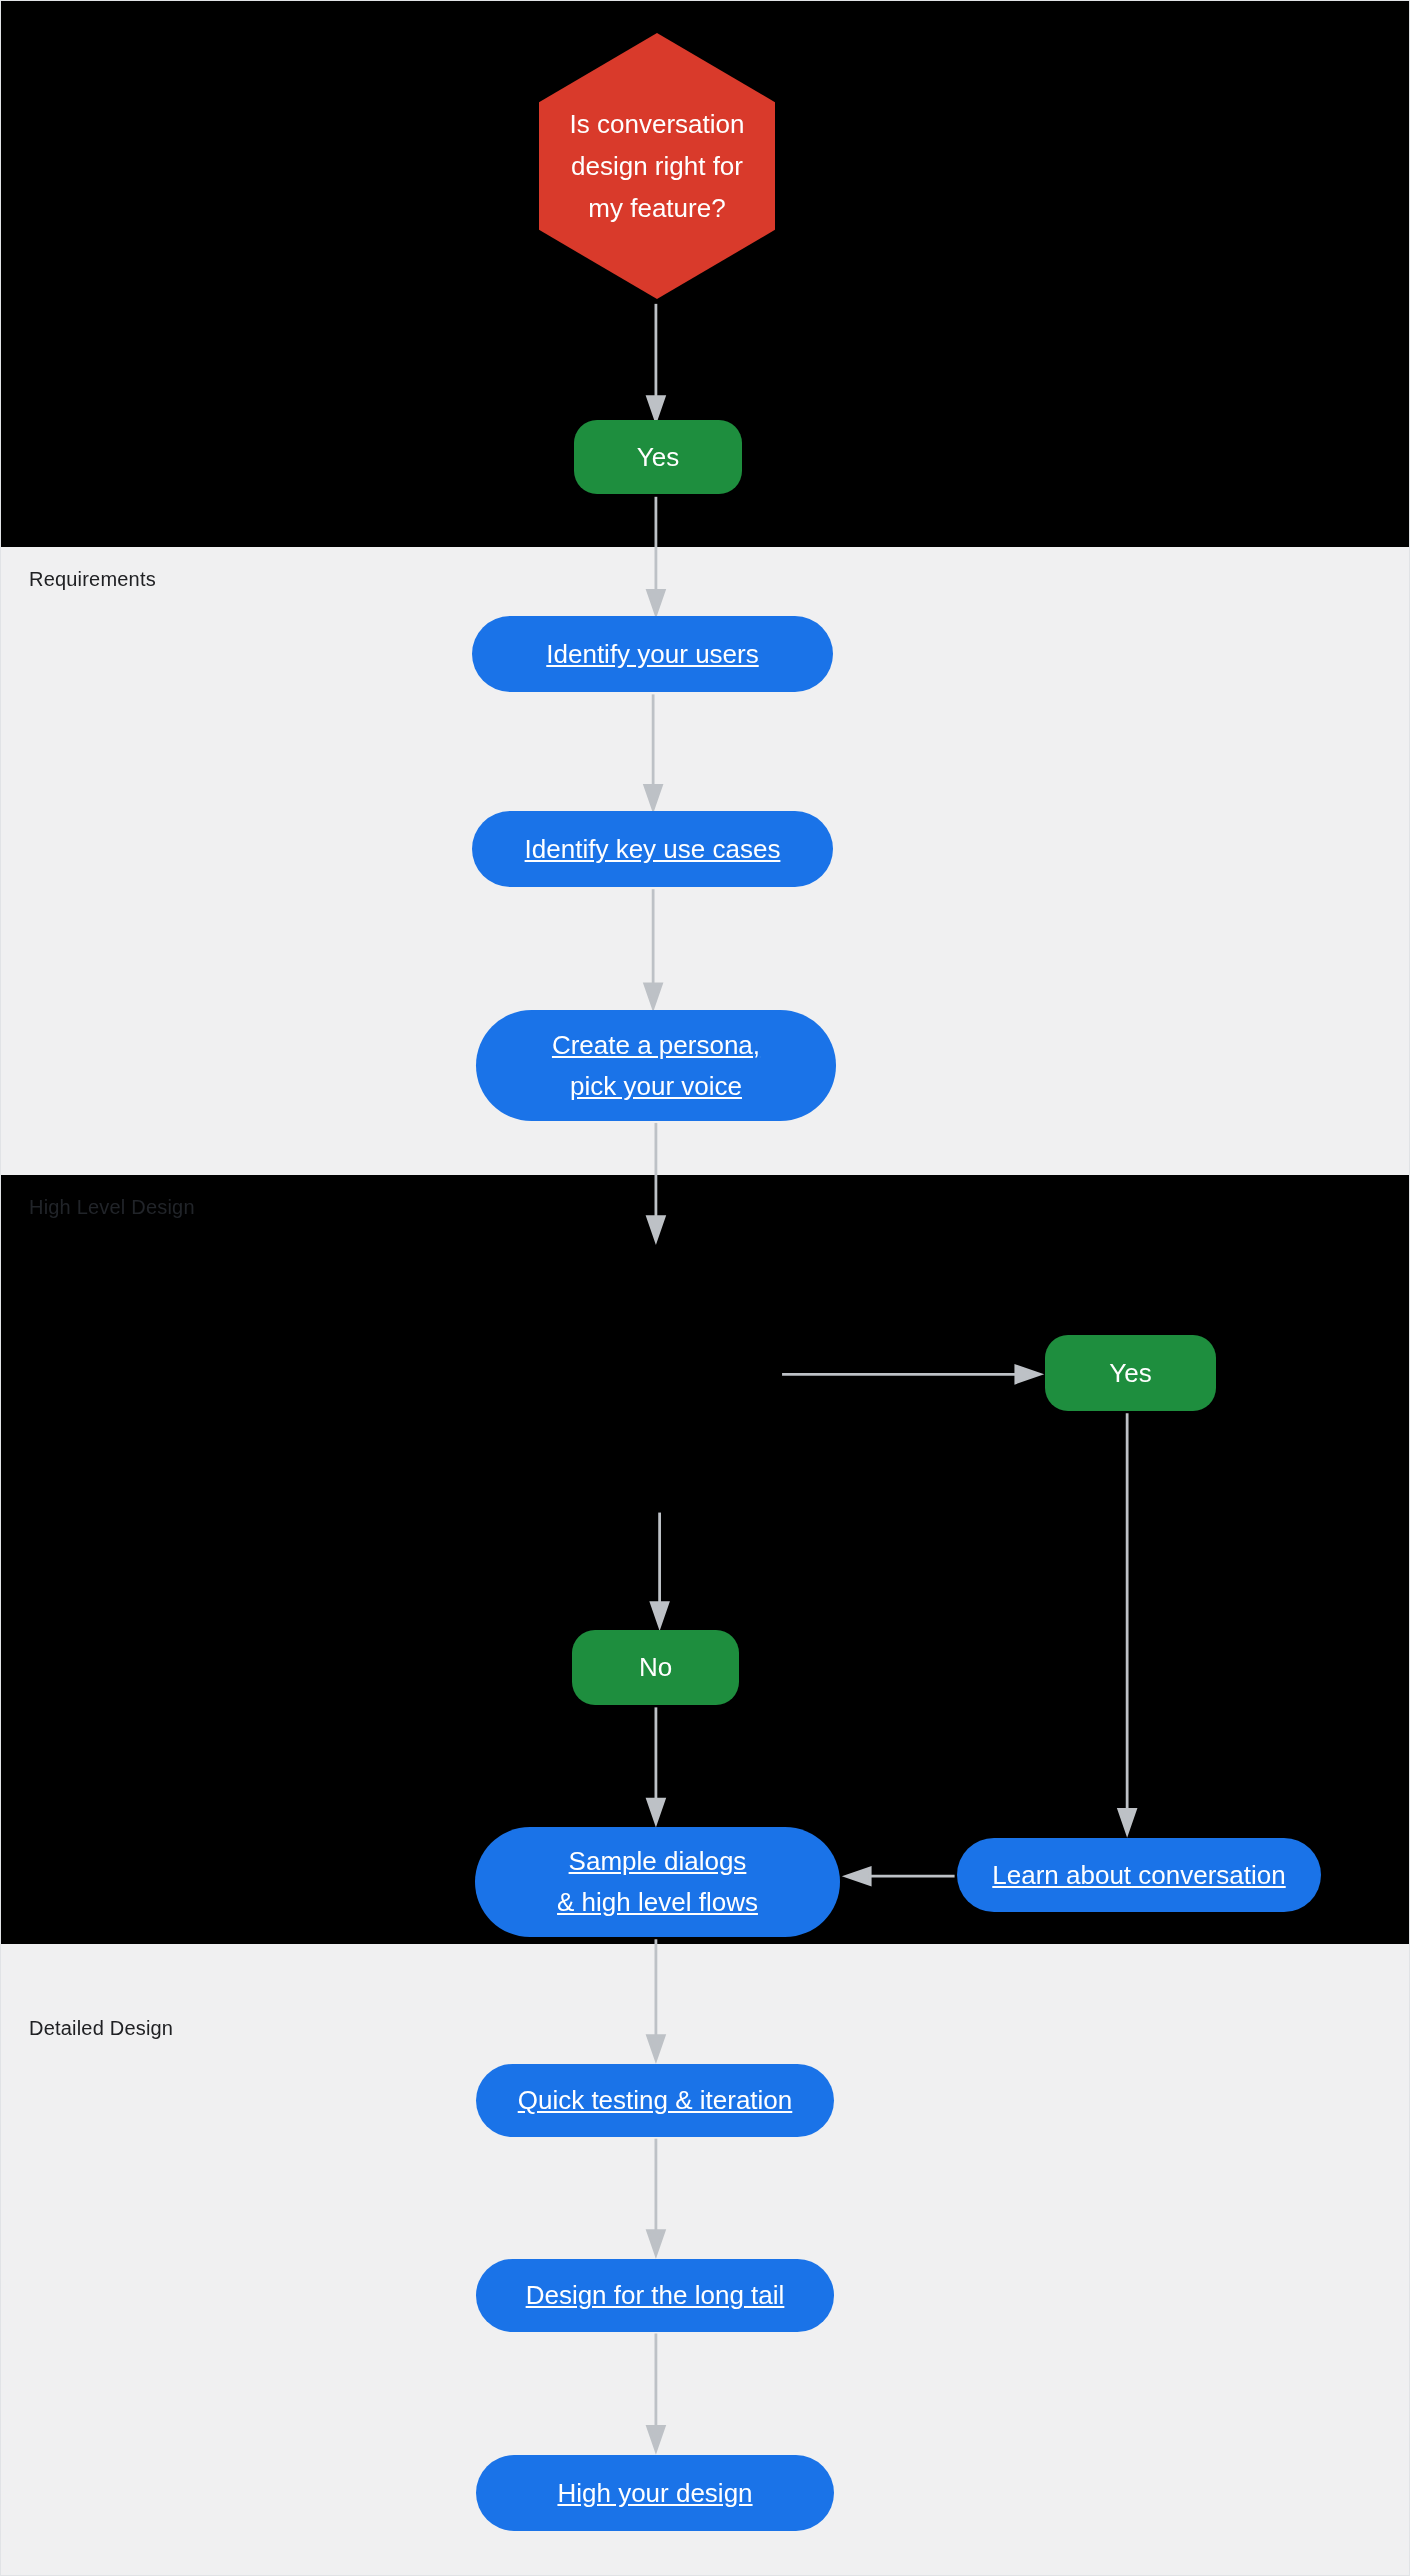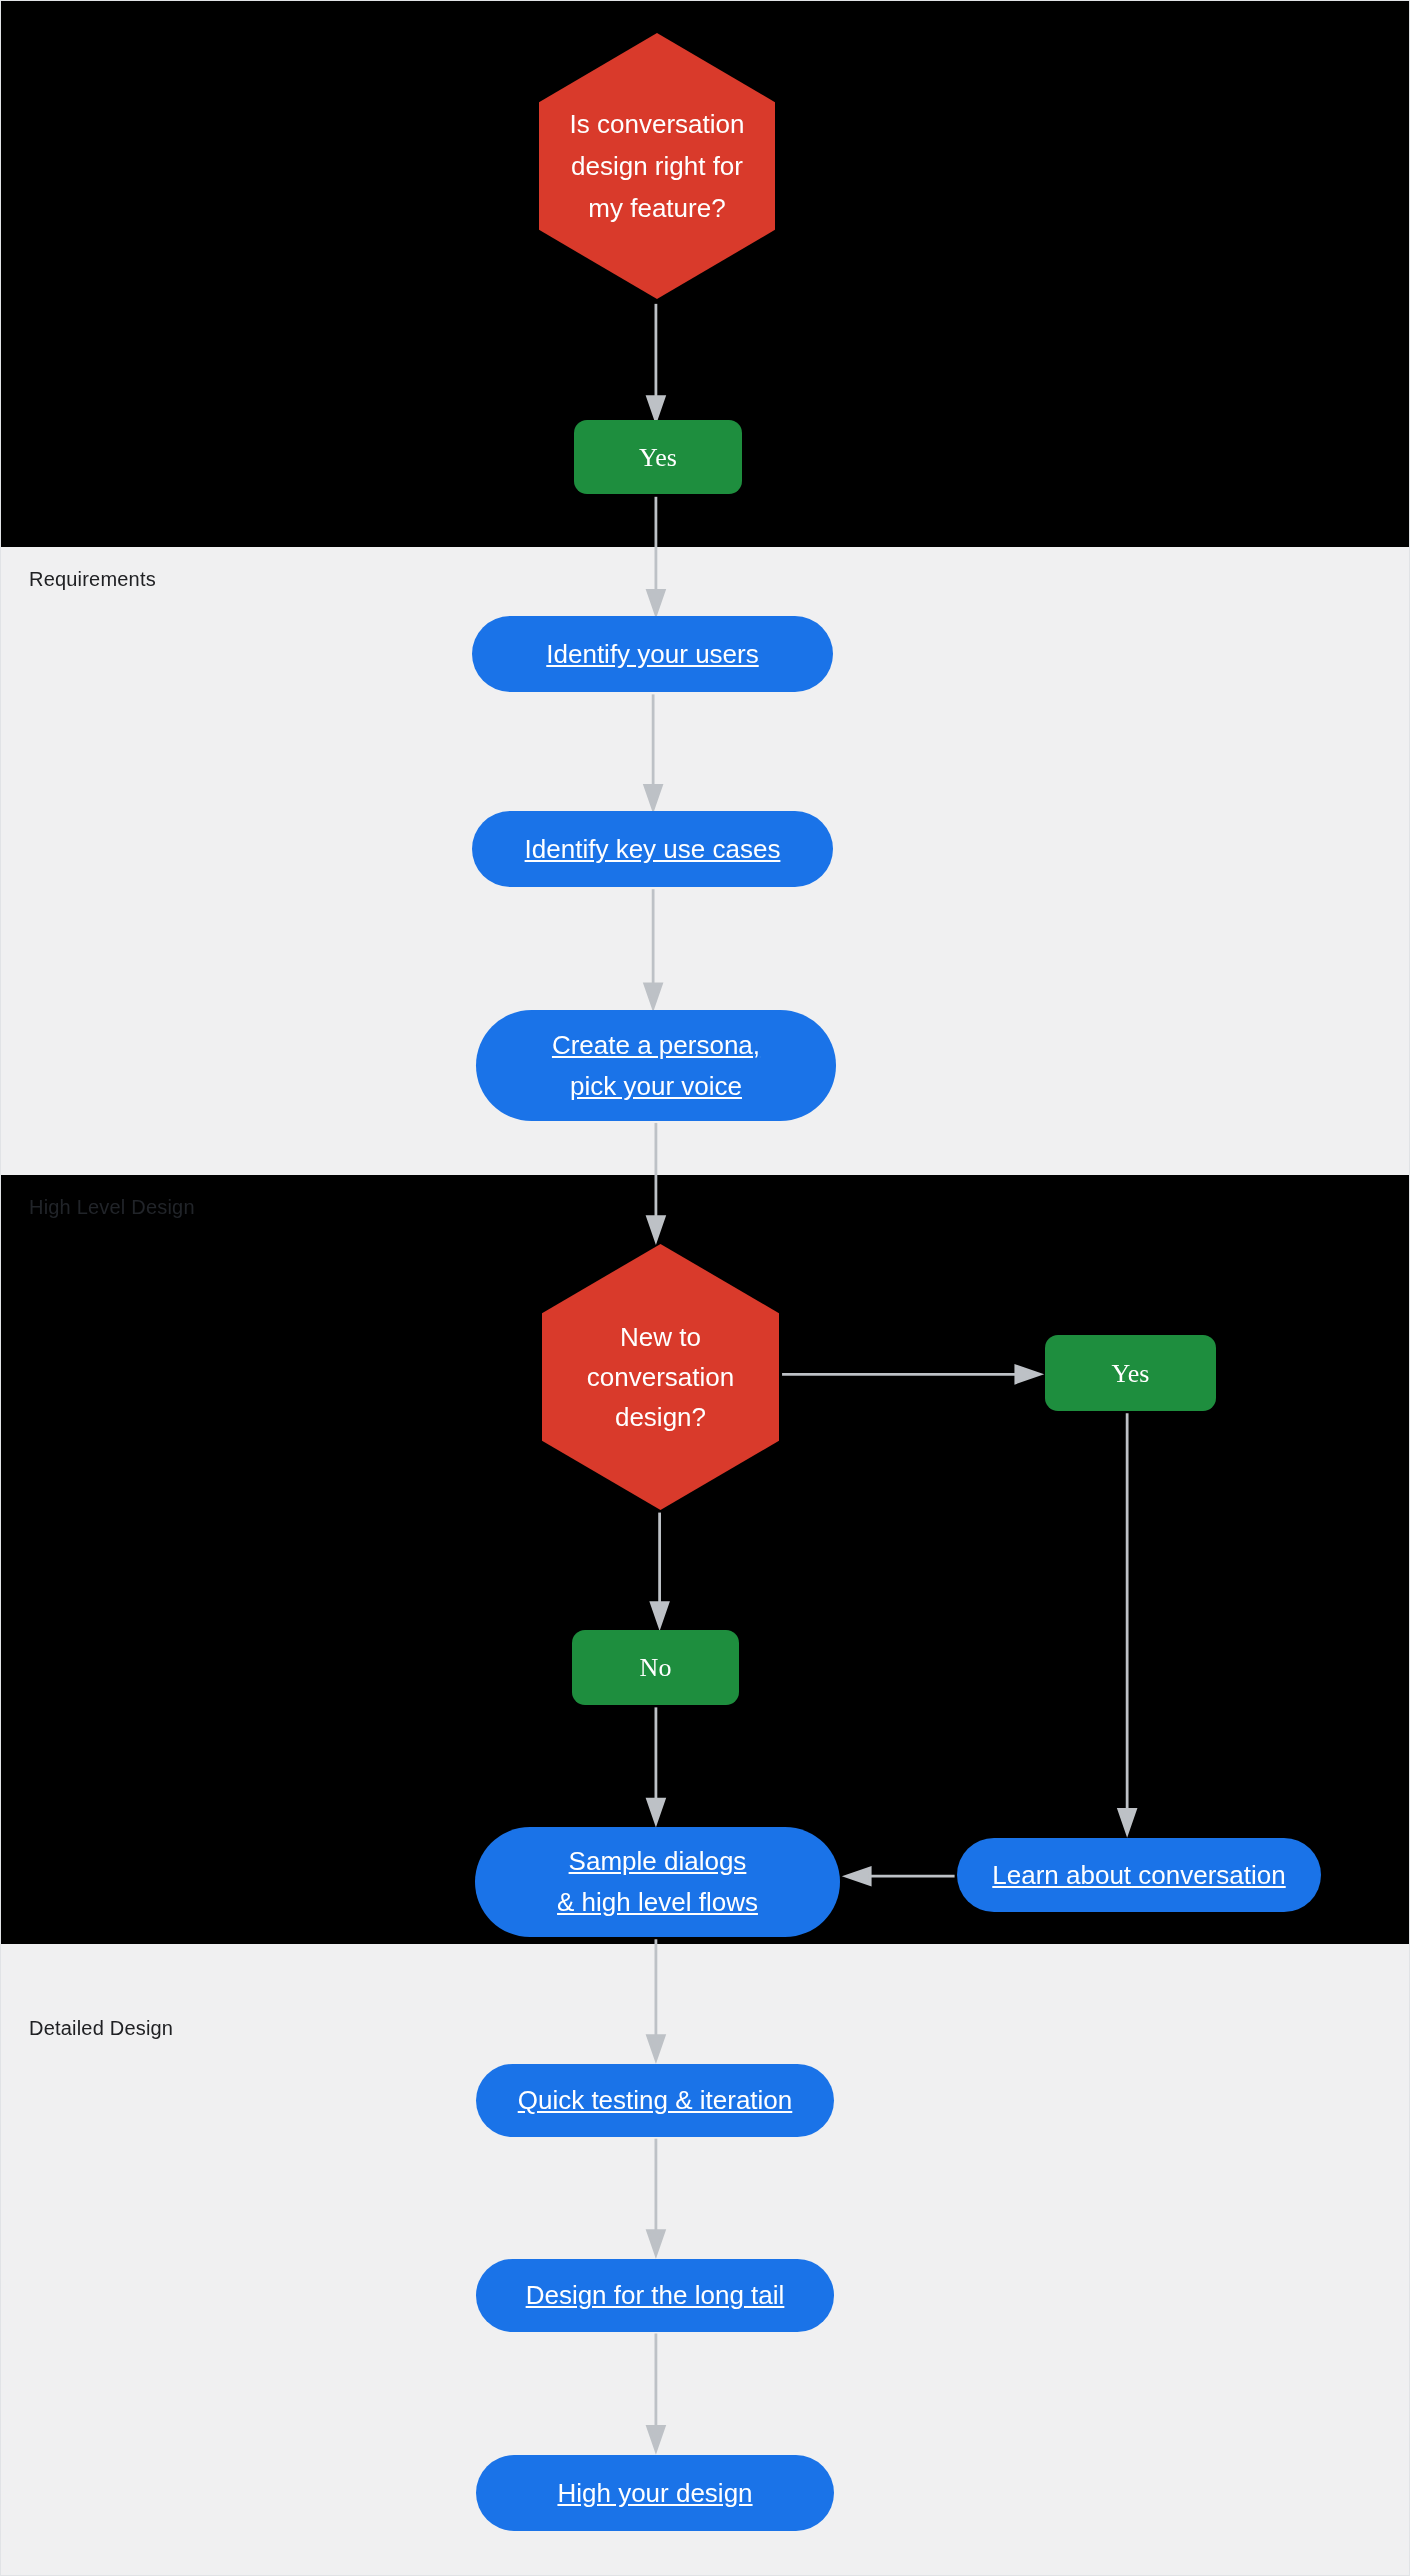--- a/index.html
+++ b/index.html
@@ -29,21 +29,21 @@
     position:absolute;display:flex;align-items:center;justify-content:center;
     text-align:center;color:#FFFFFF;
     font-size:26px;font-weight:500;line-height:41px;
     white-space:pre-line;
   }
   .hex{
     background:#D93A2B;
     clip-path:polygon(50% 0%,100% 26%,100% 74%,50% 100%,0% 74%,0% 26%);
     line-height:42px;
   }
-  .btn{background:#1E8E3E;border-radius:13px;font-family:Liberation Serif, serif;}
+  .btn{background:#1E8E3E;border-radius:23px;}
   .pill{background:#1A73E8;border-radius:56px;text-decoration:underline;}
 </style>
 </head>
 <body>
 
 <div class="canvas">
 
   <div class="band dark" style="top:0;height:546px;"></div>
   <div class="band light" style="top:546px;height:628px;">
     <div class="band-label">Requirements</div>
@@ -105,23 +105,20 @@
 
   <div class="node btn" style="left:573px;top:419px;width:168px;height:74px;">Yes</div>
 
   <div class="node pill" style="left:471px;top:615px;width:361px;height:76px;">Identify your users</div>
 
   <div class="node pill" style="left:471px;top:810px;width:361px;height:76px;">Identify key use cases</div>
 
   <div class="node pill" style="left:475px;top:1009px;width:360px;height:111px;">Create a persona,
 pick your voice</div>
 
-  <div class="node hex" style="left:541px;top:1243px;width:237px;height:266px;padding:0 18.6px;box-sizing:border-box;line-height:40px;">New to
-conversation
-design?</div>
 
   <div class="node btn" style="left:1044px;top:1334px;width:171px;height:76px;">Yes</div>
 
   <div class="node btn" style="left:571px;top:1629px;width:167px;height:75px;">No</div>
 
   <div class="node pill" style="left:474px;top:1826px;width:365px;height:110px;">Sample dialogs
 &amp; high level flows</div>
 
   <div class="node pill" style="left:956px;top:1837px;width:364px;height:74px;">Learn about conversation</div>
 

